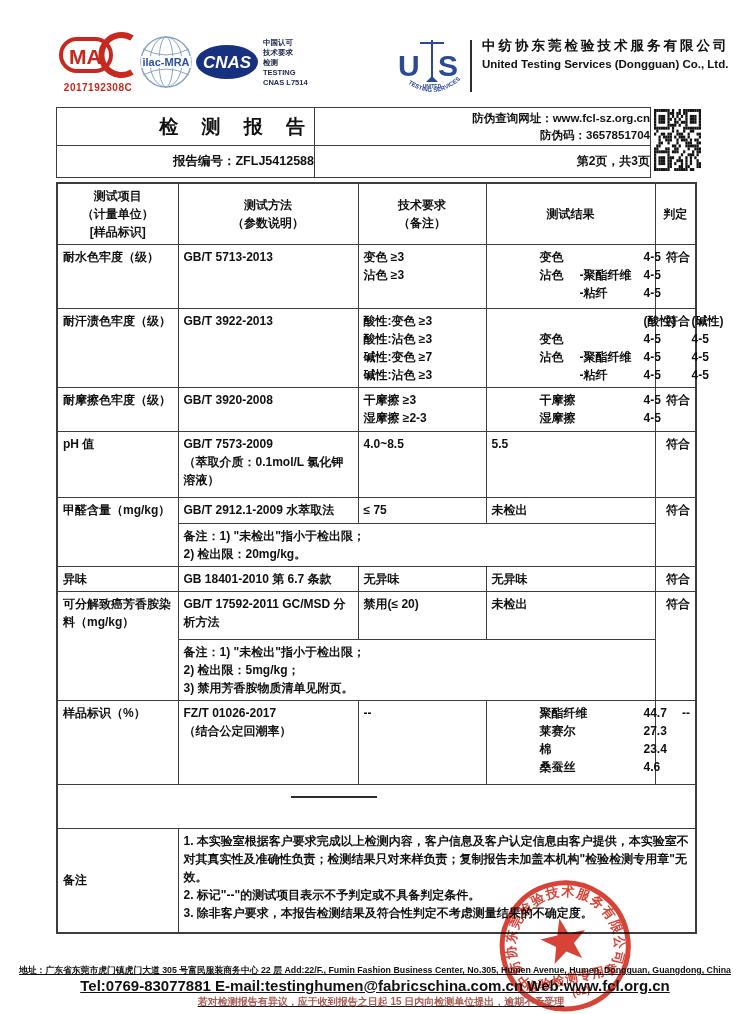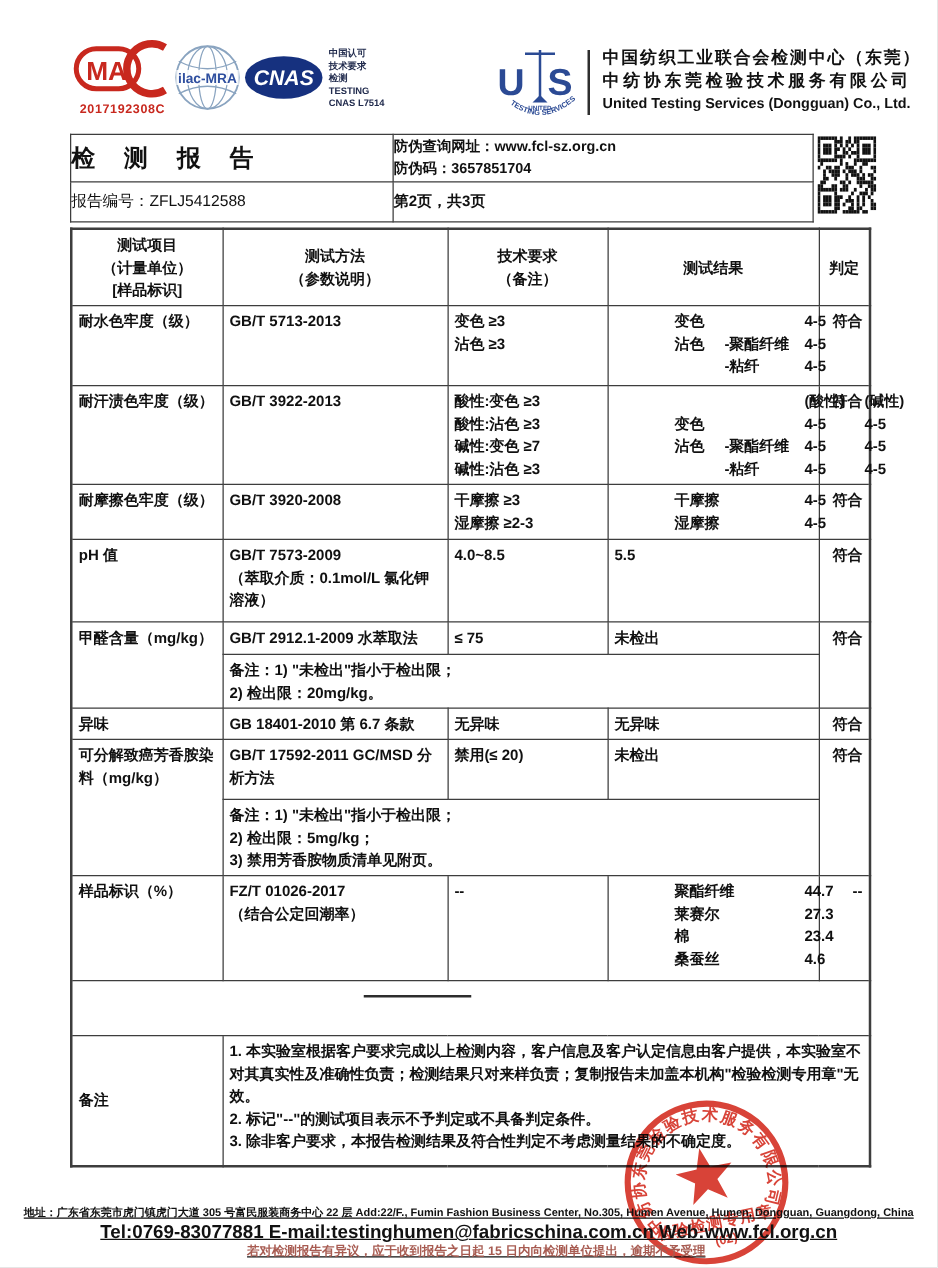--- a/index.html
+++ b/index.html
@@ -16,24 +16,24 @@
   .accred{position:absolute;left:263px;top:38px;font-size:7.5px;line-height:10px;
           font-weight:700;color:#222c4e;}
   .uts{position:absolute;left:396px;top:34px;}
   .hdiv{position:absolute;left:470px;top:40px;width:2px;height:52px;background:#2e2e2e;}
   .org{position:absolute;left:482px;top:36px;line-height:19px;white-space:nowrap;}
   .org .cn1{font-size:13.5px;font-weight:700;letter-spacing:1.5px;}
   .org .cn2{font-size:13.5px;font-weight:700;letter-spacing:3px;}
   .org .en{font-size:11.5px;font-weight:700;}
   
   .htab{position:absolute;left:56px;top:107px;border-collapse:collapse;table-layout:fixed;width:594px;}
-  .htab td{border:1.5px solid #3d3d3d;padding:0;vertical-align:middle;text-align:left;}
+  .htab td{border:1.5px solid #3d3d3d;padding:0;vertical-align:middle;text-align:right;}
   .rtitle{font-size:19px;font-weight:700;letter-spacing:9px;}
   .af{font-size:11.5px;font-weight:700;line-height:17px;}
-  .repno{font-size:12.5px;font-weight:400;}
+  .repno{font-size:12.5px;font-weight:700;}
   .pginfo{font-size:12px;font-weight:700;}
   .qr{position:absolute;left:654px;top:109px;}
   
   .t{position:absolute;left:56px;top:182px;border-collapse:collapse;table-layout:fixed;
      width:639px;border:2px solid #3d3d3d;}
   .t td{border:1.5px solid #3d3d3d;vertical-align:top;padding:3px 5px;font-size:12px;
         line-height:18px;font-weight:600;color:#101010;word-break:break-all;}
   .t tr.hd td{text-align:center;vertical-align:middle;font-weight:700;word-break:keep-all;}
   .t td.vd{text-align:right;}
   .rline{display:grid;grid-template-columns:40px 64px 48px auto;}
@@ -93,21 +93,20 @@
       <path d="M30 48 L42 48 L36 42 Z" fill="#2b4a94"></path>
       <text x="36" y="54" text-anchor="middle" font-size="5" font-weight="bold" fill="#2b4a94" font-family="Liberation Sans,sans-serif">UNITED</text>
       <path id="utsarc" d="M 8 46 Q 36 70 64 46" fill="none" stroke="none"></path>
       <text font-size="6" font-weight="bold" fill="#2b4a94" font-family="Liberation Sans,sans-serif">
         <textPath href="#utsarc" startOffset="8%">TESTING  SERVICES</textPath>
       </text>
     </svg>
     <div class="hdiv"></div>
 
     <div class="org">
-      <div class="cn1">中国纺织工业联合会检测中心（东莞）</div>
       <div class="cn2">中纺协东莞检验技术服务有限公司</div>
       <div class="en">United Testing Services (Dongguan) Co., Ltd.</div>
     </div>
   </div>
 
   <table class="htab">
     <colgroup>
         <col style="width:258px">
         <col style="width:336px">
       </colgroup>

